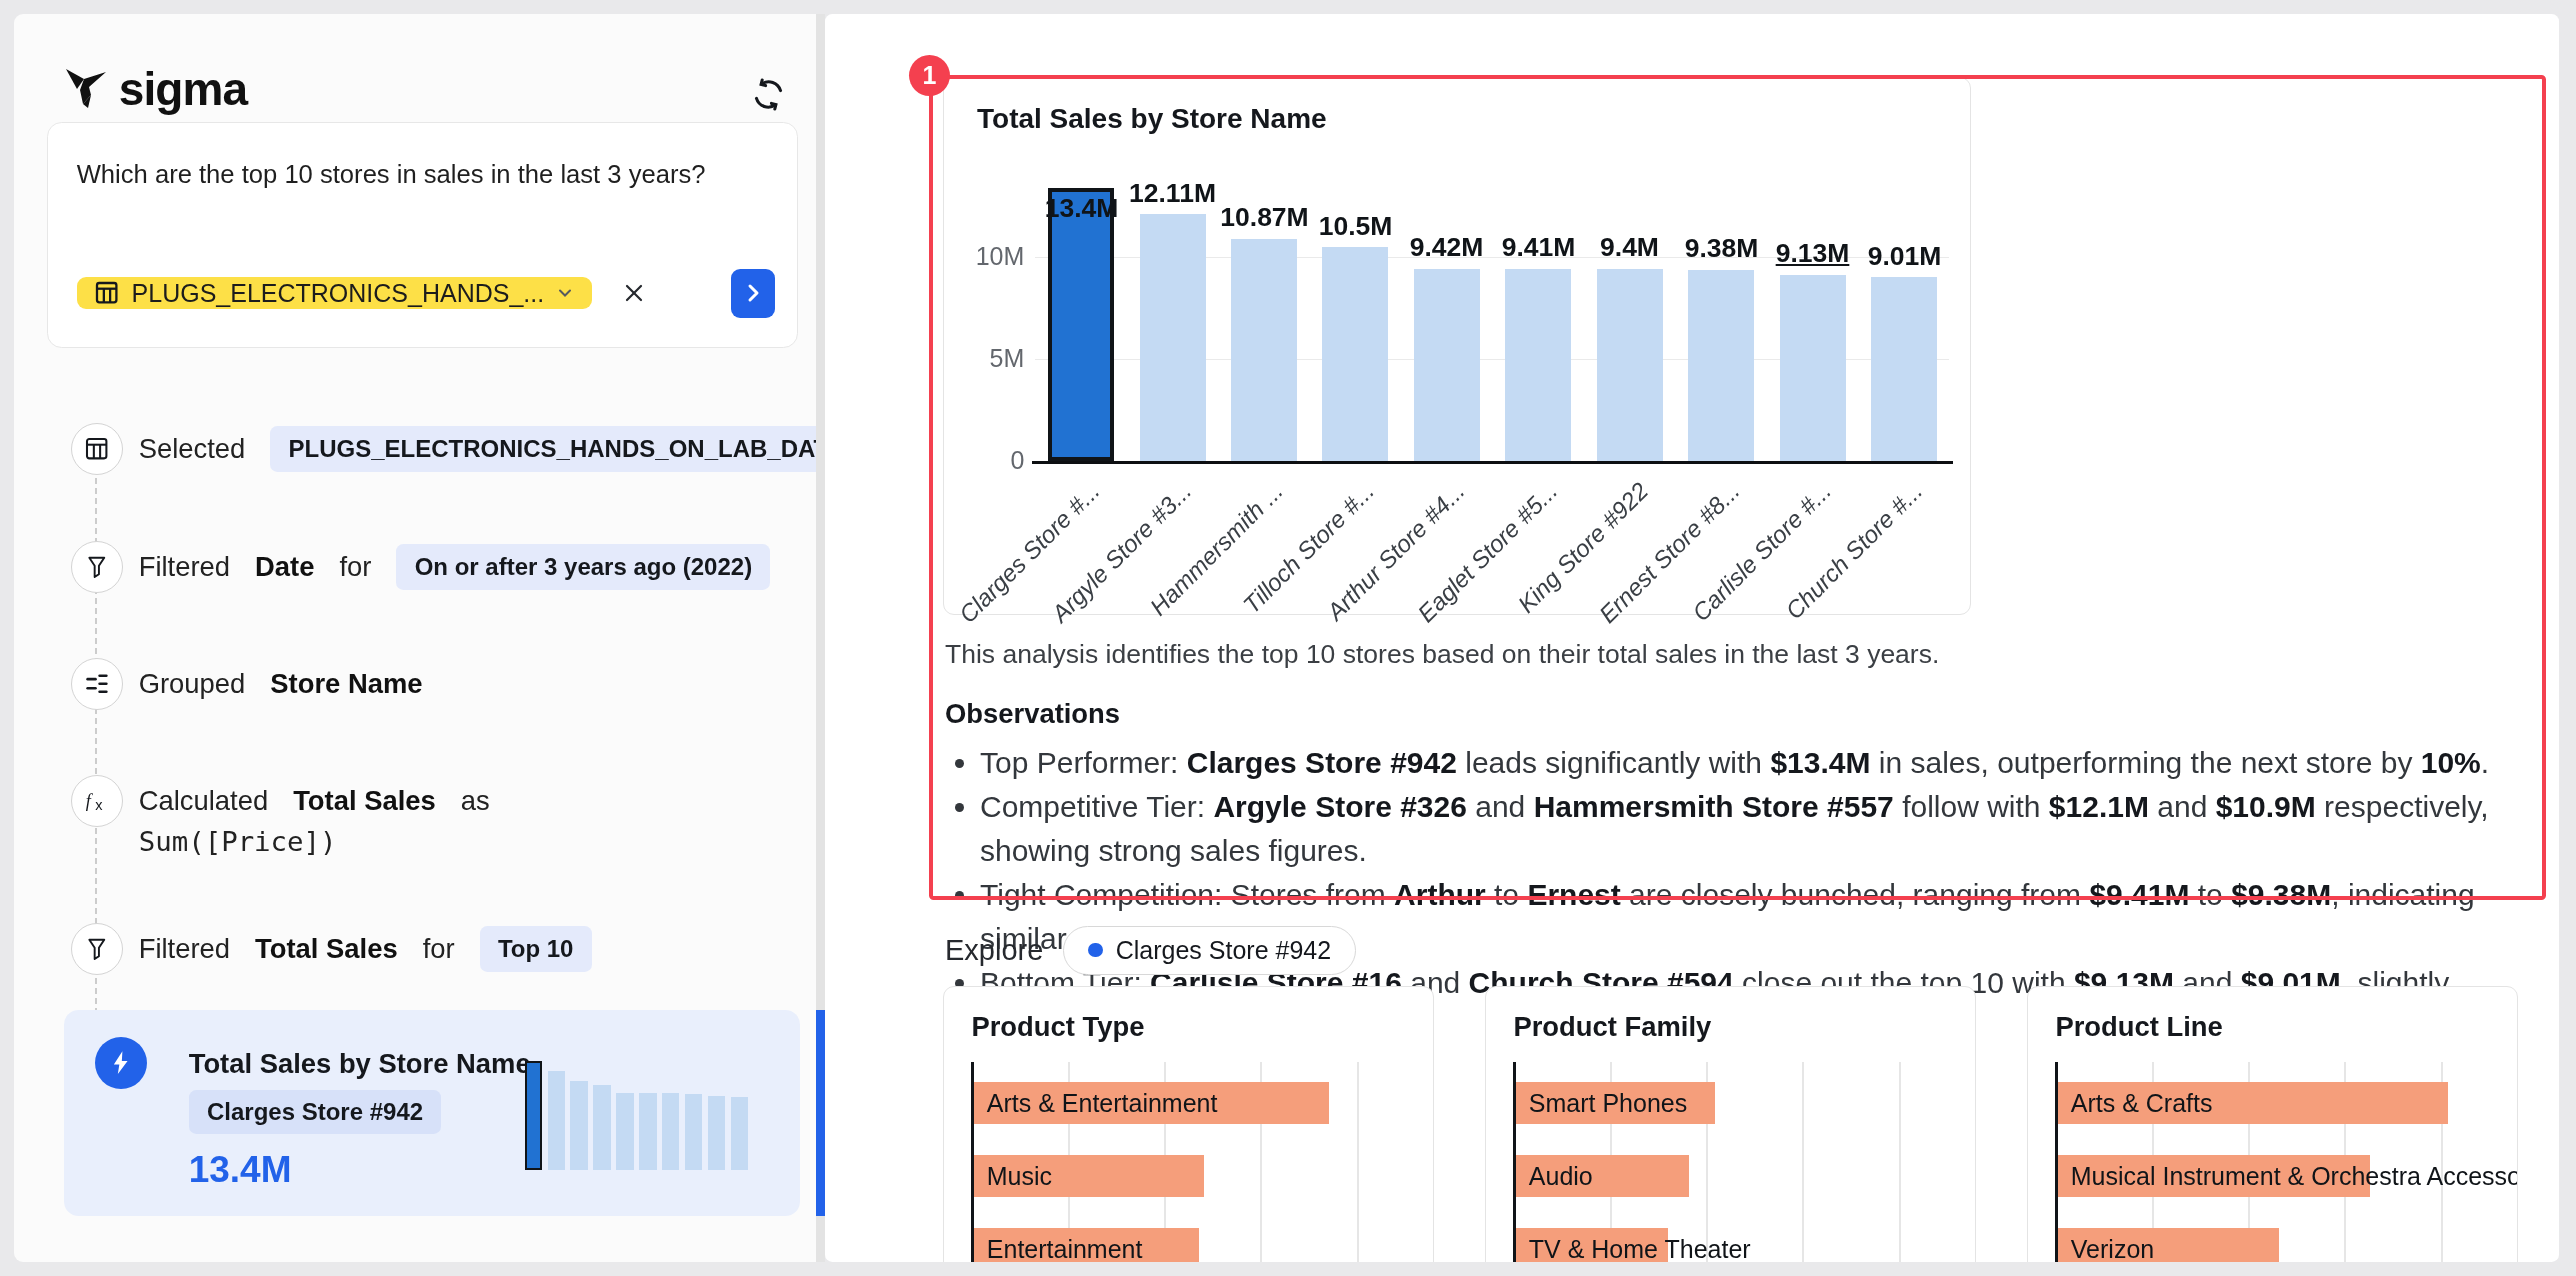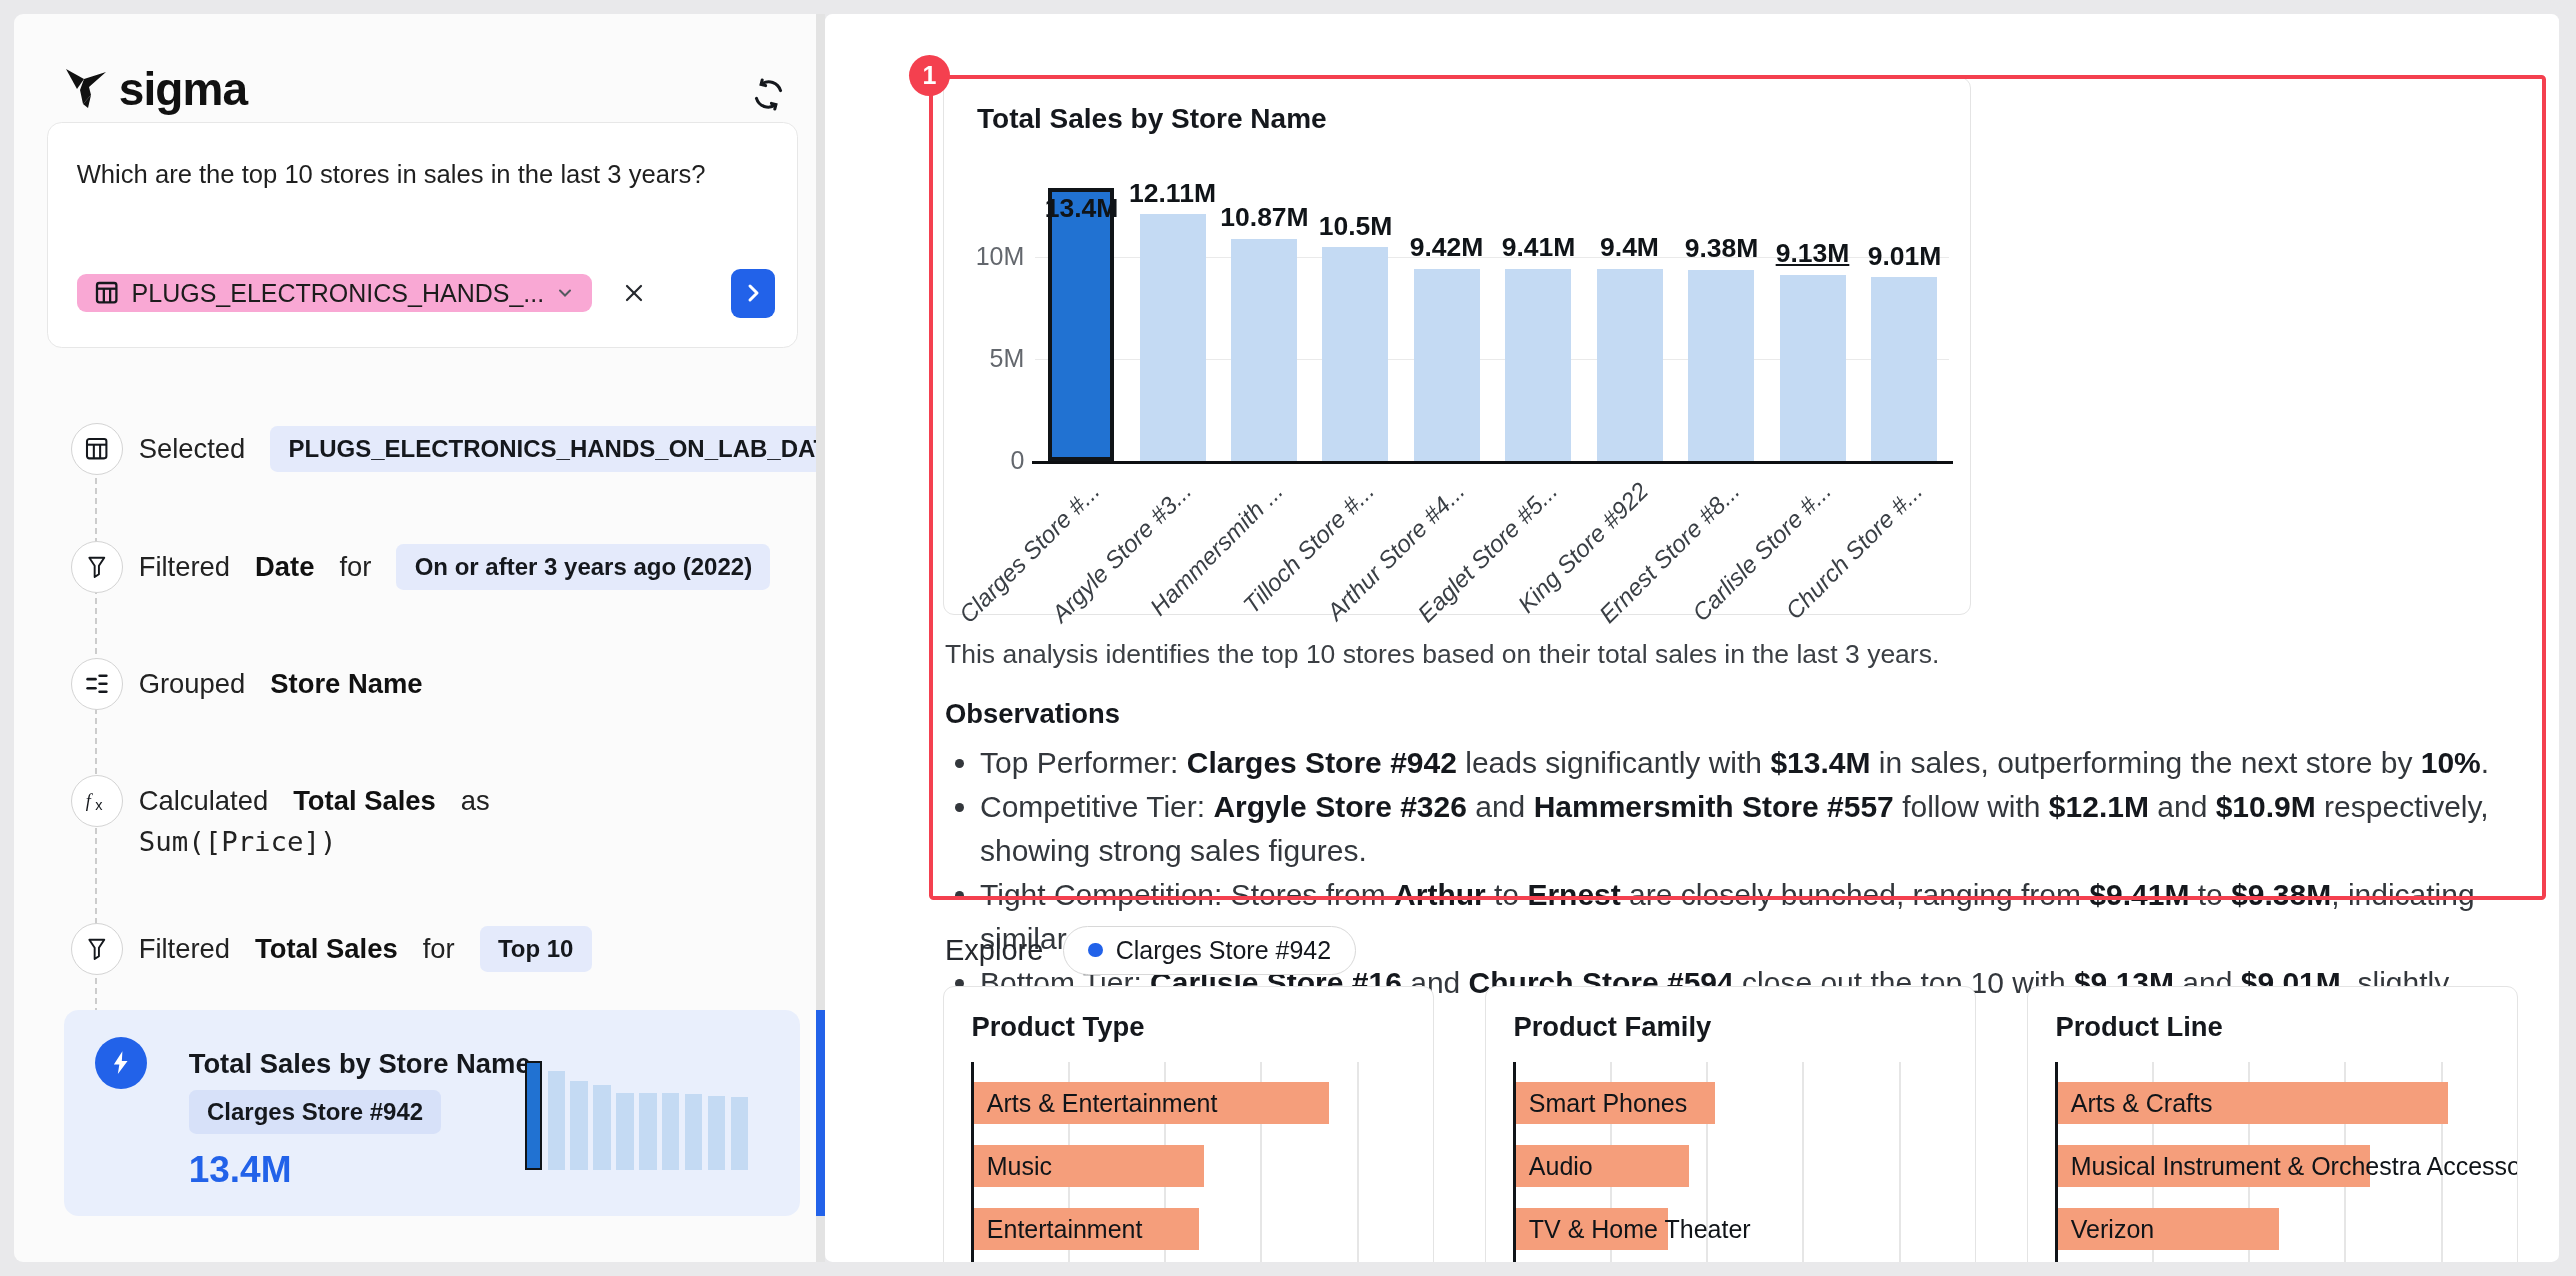--- a/index.html
+++ b/index.html
@@ -13,22 +13,22 @@
   .logo-row { position:absolute; left:48px; top:48px; display:flex; align-items:center; gap:9.1px; }
   .logo-bird { width:48px; height:48px; }
   .logo-text { font-size:46px; font-weight:700; letter-spacing:-0.9px; color:#111; }
   .refresh-btn { position:absolute; left:731px; top:57px; width:48px; height:48px;
                  display:flex; align-items:center; justify-content:center; cursor:pointer; }
 
   .question-card { position:absolute; left:33px; top:108px; width:751px; height:226px;
                    background:#fff; border:1.8px solid #e7e7e7; border-radius:14.6px; }
   .question-text { position:absolute; left:29px; top:37px; font-size:25.6px; color:#1f1f1f; }
   .chip-row { position:absolute; left:29px; bottom:29px; right:22px; display:flex; align-items:center; }
-  .dataset-chip { display:flex; align-items:center; gap:11px; height:38px; padding:0 16.5px;
-                  background:#f9a8d4; border-radius:9.1px; font-size:25px; color:#1c1c1c; cursor:pointer; }
+  .dataset-chip { display:flex; align-items:center; gap:11px; height:32px; padding:0 16.5px;
+                  background:#fde047; border-radius:9.1px; font-size:25px; color:#1c1c1c; cursor:pointer; }
   .x-btn { margin-left:24px; width:37px; height:37px; display:flex; align-items:center; justify-content:center; cursor:pointer; }
   .submit-btn { margin-left:auto; width:44px; height:49px; background:#2262e9; border:none; border-radius:9.1px;
                 display:flex; align-items:center; justify-content:center; cursor:pointer; }
 
   .timeline { position:absolute; left:81px; top:434px; height:596px; border-left:2.7px dashed #cccccc; }
   .step-circle { position:absolute; left:57px; width:52px; height:52px; background:#fff;
                  border:1.8px solid #d4d4d4; border-radius:50%;
                  display:flex; align-items:center; justify-content:center; z-index:2; }
   .step-text { position:absolute; left:125px; display:flex; align-items:center; gap:25px;
                font-size:27.4px; color:#222; height:52px; white-space:nowrap; }
@@ -87,21 +87,21 @@
                   background:#fff; border:1.8px solid #d8d8d8; border-radius:25.6px; font-size:25px; color:#15181d; cursor:pointer; }
   .explore-dot { width:14.6px; height:14.6px; border-radius:50%; background:#2262e9; }
 
   .cards-row { position:absolute; left:118px; top:972px; display:flex; gap:51px; }
   .pcard { width:491px; height:439px; background:#fff; border:1.8px solid #e4e4e4; border-radius:11px;
            position:relative; overflow:hidden; }
   .pcard-title { position:absolute; left:27.4px; top:24px; font-size:27.4px; font-weight:700; color:#15181d; }
   .pcard-axis { position:absolute; left:27.4px; top:75px; width:2.7px; bottom:-9.1px; background:#101418; }
   .pcard-grid { position:absolute; top:75px; bottom:-9.1px; width:1.8px; background:#e6e6e6; }
   .pcard-bars { position:absolute; left:30px; top:95px; right:25.6px; }
-  .pbar-row { position:relative; height:42px; margin-bottom:21px; }
+  .pbar-row { position:relative; height:42px; margin-bottom:31px; }
   .pbar { position:absolute; left:0; top:0; height:42px; background:#f59e7b; }
   .pbar-label { position:absolute; left:12.8px; top:0; height:42px; line-height:42px;
                 font-size:25px; color:#101418; white-space:nowrap; }
 
   svg { display:block; }
 </style>
 </head>
 <body>
 
 <div class="page">

